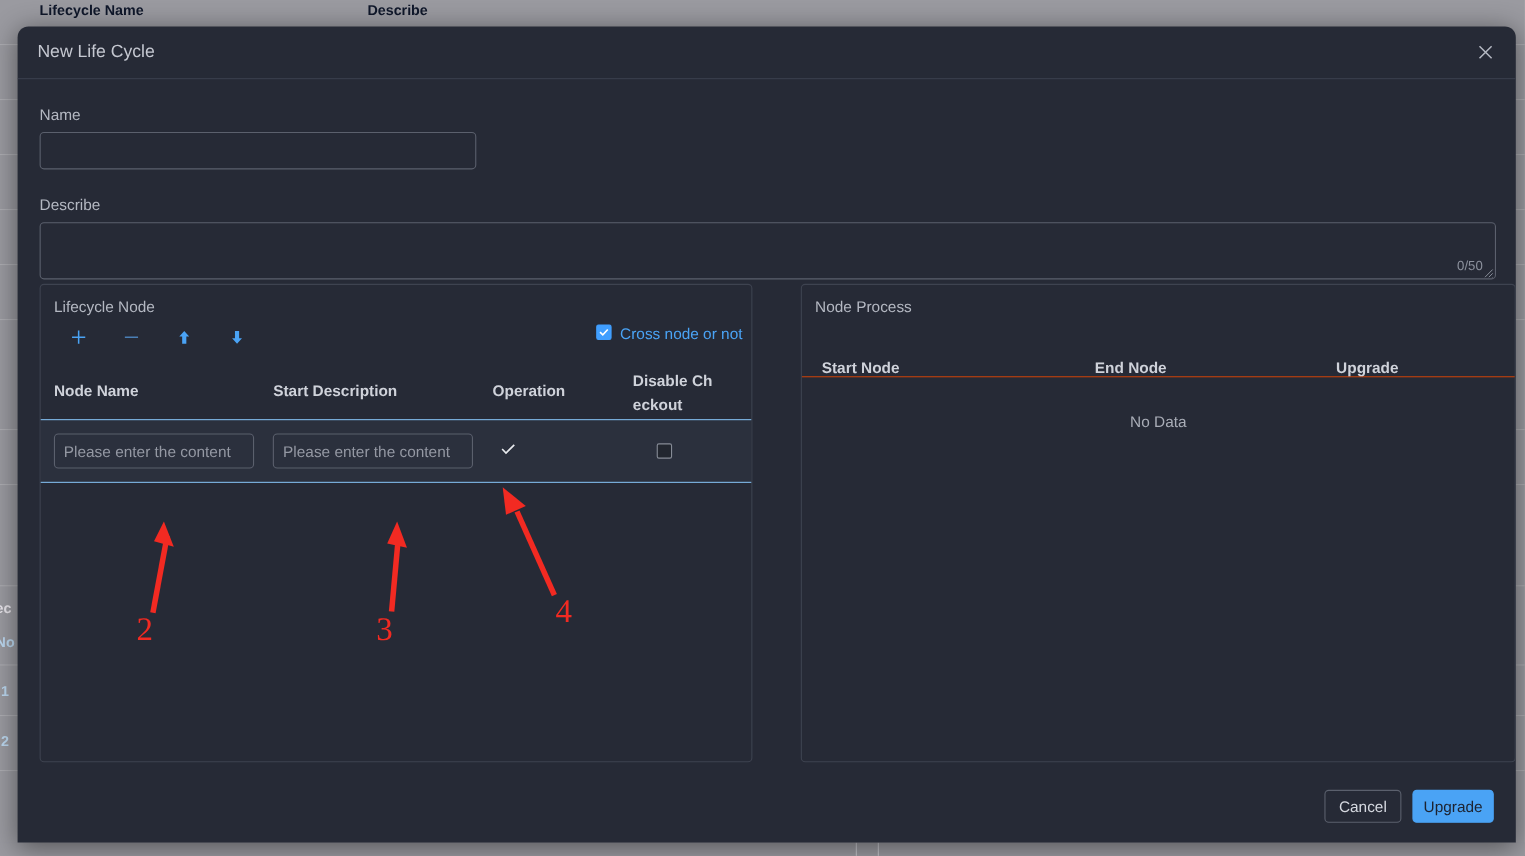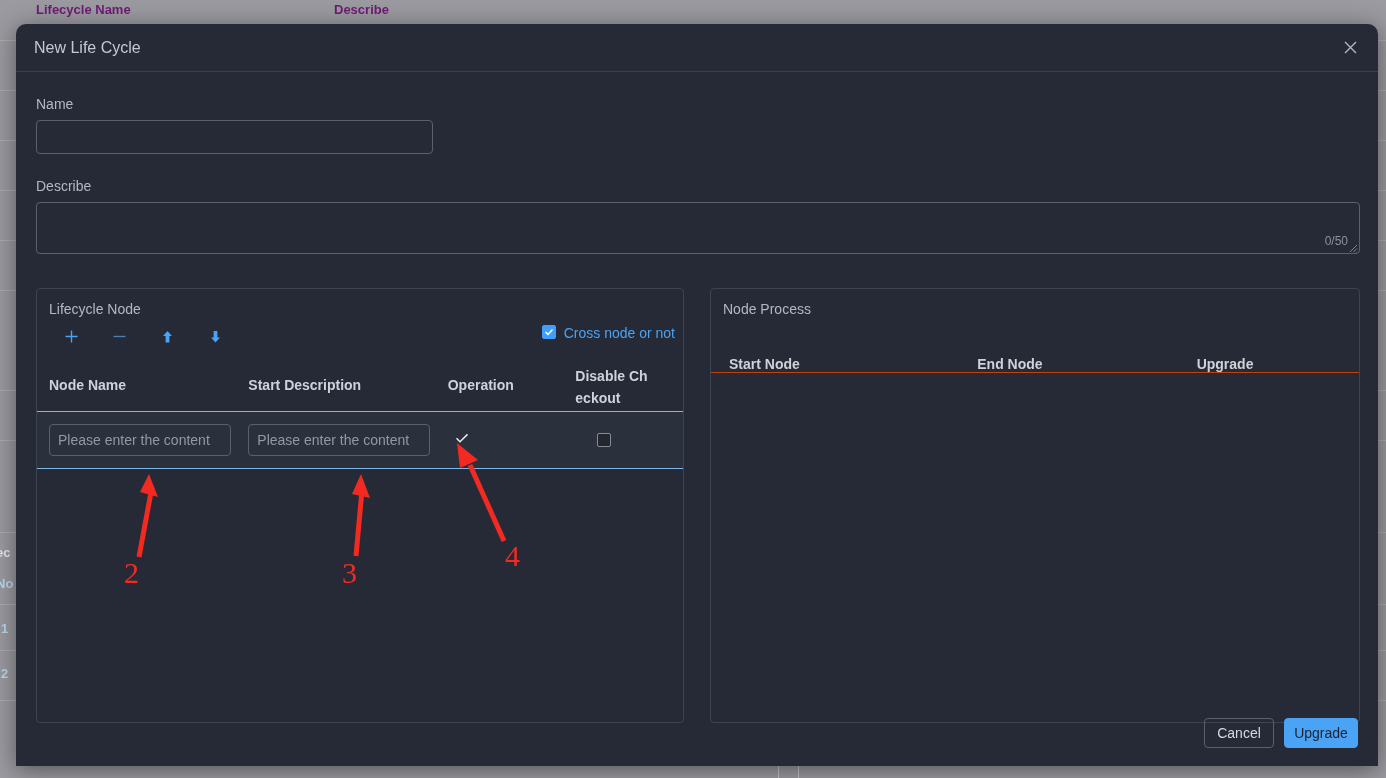--- a/index.html
+++ b/index.html
@@ -11,21 +11,21 @@
   }
 
   
   #page-bg {
     position: absolute; inset: 0;
     background: #9a9aa0;
   }
   .bg-table-head {
     position: absolute; top: 0; left: 0; right: 0; height: 22px;
     display: flex; align-items: center;
-    font-size: 13px; font-weight: bold; color: #701a75;
+    font-size: 13px; font-weight: bold; color: #0f172a;
   }
   .bg-th { position: absolute; top: 0px; }
   .bg-rowline {
     position: absolute; left: 0; right: 0; height: 1px;
     background: rgba(255,255,255,0.18);
   }
   .bg-cell {
     position: absolute; font-size: 13px; color: #e9e6ec;
     white-space: nowrap; font-weight: 600;
   }
@@ -102,22 +102,22 @@
     font-size: 12px; color: #8c919d;
     pointer-events: none;
   }
   .ta-grip {
     position: absolute; right: 2px; bottom: 1px;
     width: 10px; height: 10px; pointer-events: none;
   }
 
   
   .panels {
-    display: flex; gap: 26px;
-    margin-top: 34px;
+    display: flex; gap: 44px;
+    margin-top: 4px;
   }
   .panel {
     border: 1px solid #3e4350;
     border-radius: 4px;
     background: #262a36;
     height: 435px;
     position: relative;
   }
   .panel-left  { width: 648px; }
   .panel-right { width: 650px; }
@@ -362,20 +362,21 @@
 
       <div class="panel panel-right">
         <div class="panel-title">Node Process</div>
 
         <div class="np-head">
           <div class="np-c1">Start Node</div>
           <div class="np-c2">End Node</div>
           <div class="np-c3">Upgrade</div>
         </div>
 
+        <div class="np-nodata">No Data</div>
       </div>
 
     </div>
   </div>
 
   <div class="modal-footer">
     <div class="btn btn-cancel">Cancel</div>
     <div class="btn btn-confirm">Upgrade</div>
   </div>
 </div>

